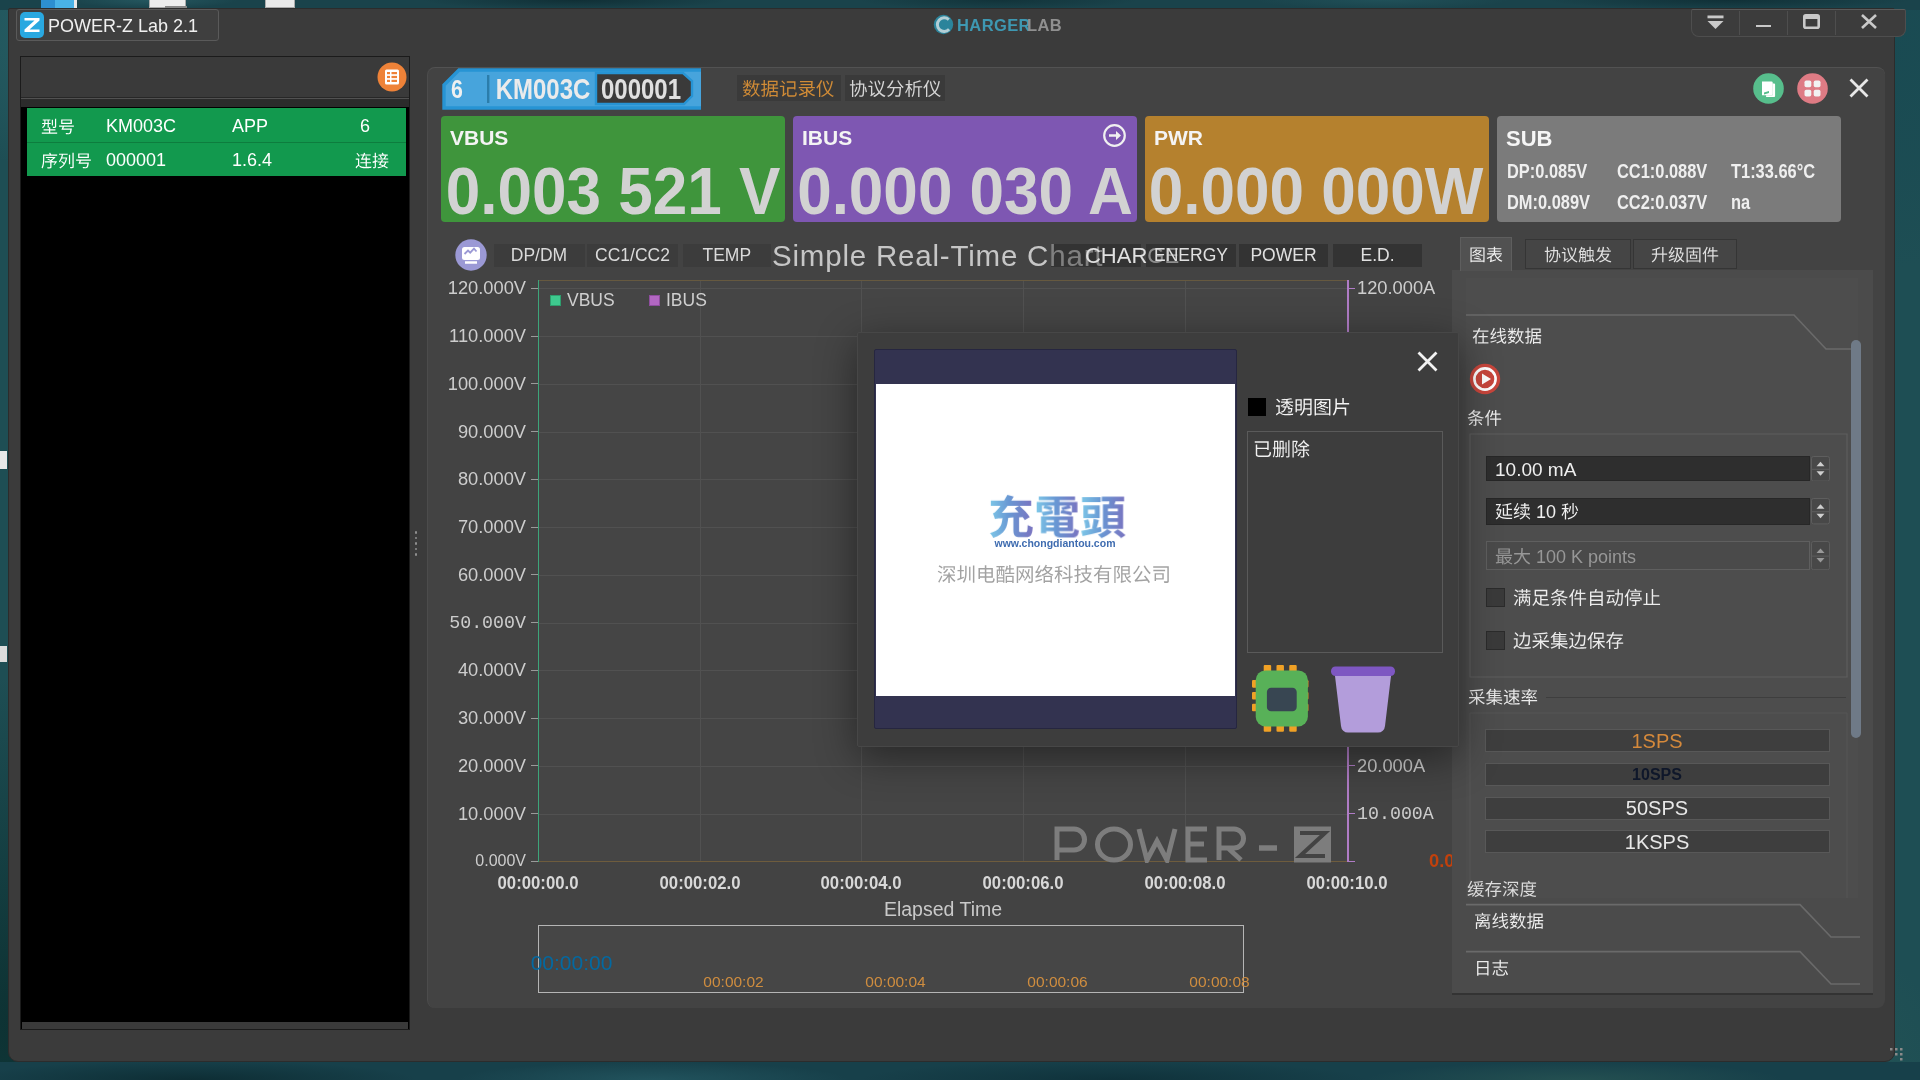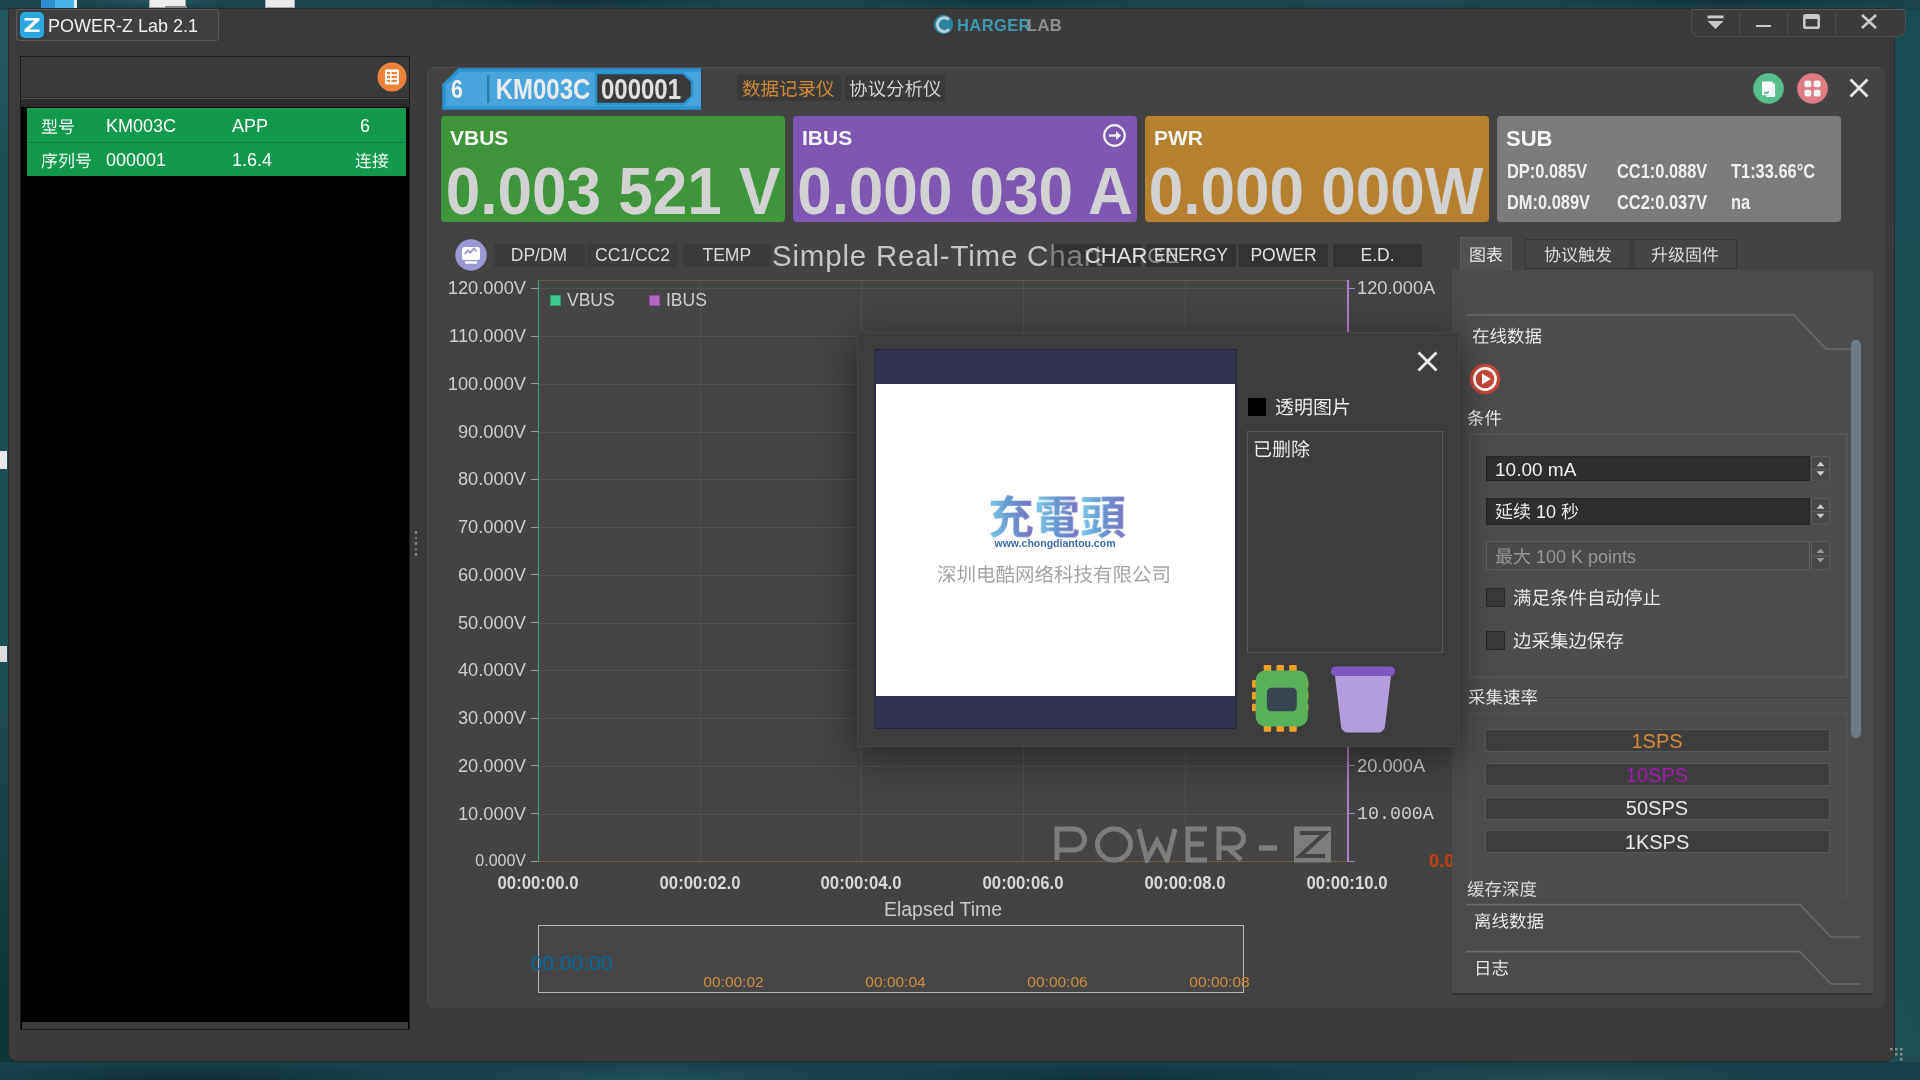--- a/index.html
+++ b/index.html
@@ -299,21 +299,21 @@
 <div style="position:absolute;left:526.0px;top:383.8px;transform:translate(-100%,-50%) scaleX(1.000);transform-origin:right center;white-space:nowrap;font-family:'Liberation Sans';font-size:18.3px;font-weight:normal;color:#cdcdcd;letter-spacing:0.00px;line-height:1">100.000V</div>
 <div style="position:absolute;left:530.5px;top:431.1px;width:7.0px;height:1.0px;background:#9a9a9a"></div>
 <div style="position:absolute;left:526.0px;top:431.6px;transform:translate(-100%,-50%) scaleX(1.000);transform-origin:right center;white-space:nowrap;font-family:'Liberation Sans';font-size:18.3px;font-weight:normal;color:#cdcdcd;letter-spacing:0.00px;line-height:1">90.000V</div>
 <div style="position:absolute;left:530.5px;top:478.8px;width:7.0px;height:1.0px;background:#9a9a9a"></div>
 <div style="position:absolute;left:526.0px;top:479.3px;transform:translate(-100%,-50%) scaleX(1.000);transform-origin:right center;white-space:nowrap;font-family:'Liberation Sans';font-size:18.3px;font-weight:normal;color:#cdcdcd;letter-spacing:0.00px;line-height:1">80.000V</div>
 <div style="position:absolute;left:530.5px;top:526.5px;width:7.0px;height:1.0px;background:#9a9a9a"></div>
 <div style="position:absolute;left:526.0px;top:527.0px;transform:translate(-100%,-50%) scaleX(1.000);transform-origin:right center;white-space:nowrap;font-family:'Liberation Sans';font-size:18.3px;font-weight:normal;color:#cdcdcd;letter-spacing:0.00px;line-height:1">70.000V</div>
 <div style="position:absolute;left:530.5px;top:574.3px;width:7.0px;height:1.0px;background:#9a9a9a"></div>
 <div style="position:absolute;left:526.0px;top:574.8px;transform:translate(-100%,-50%) scaleX(1.000);transform-origin:right center;white-space:nowrap;font-family:'Liberation Sans';font-size:18.3px;font-weight:normal;color:#cdcdcd;letter-spacing:0.00px;line-height:1">60.000V</div>
 <div style="position:absolute;left:530.5px;top:622.0px;width:7.0px;height:1.0px;background:#9a9a9a"></div>
-<div style="position:absolute;left:526.0px;top:622.5px;transform:translate(-100%,-50%) scaleX(1.000);transform-origin:right center;white-space:nowrap;font-family:Liberation Sans, sans-serif;font-size:18.3px;font-weight:normal;color:#cdcdcd;letter-spacing:0.00px;line-height:1">50.000V</div>
+<div style="position:absolute;left:526.0px;top:622.5px;transform:translate(-100%,-50%) scaleX(1.000);transform-origin:right center;white-space:nowrap;font-family:Liberation Mono, monospace;font-size:18.3px;font-weight:normal;color:#cdcdcd;letter-spacing:0.00px;line-height:1">50.000V</div>
 <div style="position:absolute;left:530.5px;top:669.8px;width:7.0px;height:1.0px;background:#9a9a9a"></div>
 <div style="position:absolute;left:526.0px;top:670.3px;transform:translate(-100%,-50%) scaleX(1.000);transform-origin:right center;white-space:nowrap;font-family:'Liberation Sans';font-size:18.3px;font-weight:normal;color:#cdcdcd;letter-spacing:0.00px;line-height:1">40.000V</div>
 <div style="position:absolute;left:530.5px;top:717.5px;width:7.0px;height:1.0px;background:#9a9a9a"></div>
 <div style="position:absolute;left:526.0px;top:718.0px;transform:translate(-100%,-50%) scaleX(1.000);transform-origin:right center;white-space:nowrap;font-family:'Liberation Sans';font-size:18.3px;font-weight:normal;color:#cdcdcd;letter-spacing:0.00px;line-height:1">30.000V</div>
 <div style="position:absolute;left:530.5px;top:765.3px;width:7.0px;height:1.0px;background:#9a9a9a"></div>
 <div style="position:absolute;left:526.0px;top:765.8px;transform:translate(-100%,-50%) scaleX(1.000);transform-origin:right center;white-space:nowrap;font-family:'Liberation Sans';font-size:18.3px;font-weight:normal;color:#cdcdcd;letter-spacing:0.00px;line-height:1">20.000V</div>
 <div style="position:absolute;left:530.5px;top:813.0px;width:7.0px;height:1.0px;background:#9a9a9a"></div>
 <div style="position:absolute;left:526.0px;top:813.5px;transform:translate(-100%,-50%) scaleX(1.000);transform-origin:right center;white-space:nowrap;font-family:'Liberation Sans';font-size:18.3px;font-weight:normal;color:#cdcdcd;letter-spacing:0.00px;line-height:1">10.000V</div>
 <div style="position:absolute;left:530.5px;top:860.8px;width:7.0px;height:1.0px;background:#9a9a9a"></div>
 <div style="position:absolute;left:526.0px;top:861.3px;transform:translate(-100%,-50%) scaleX(1.000);transform-origin:right center;white-space:nowrap;font-family:'Liberation Sans';font-size:16px;font-weight:normal;color:#cdcdcd;letter-spacing:0.00px;line-height:1">0.000V</div>
@@ -492,21 +492,21 @@
       <use href="#s7387" x="3000"></use>
     </g>
   </svg>
 <div style="position:absolute;left:1546.0px;top:697.0px;width:300.0px;height:1.0px;background:#3e3e3e"></div>
 <svg class="abs" style="left:1469px;top:711px" width="380" height="190">
     <path d="M1 2 H378 V188 H1 Z" fill="none" stroke="#575757" stroke-width="1"></path>
   </svg>
 <div style="position:absolute;left:1484.7px;top:729.0px;width:345.0px;height:23.4px;background:#3e3e3e;border:1px solid #585858"></div>
 <div style="position:absolute;left:1657.0px;top:740.7px;transform:translate(-50%,-50%) scaleX(1.000);transform-origin:center;white-space:nowrap;font-family:'Liberation Sans';font-size:20.0px;font-weight:normal;color:#d5893b;letter-spacing:0.00px;line-height:1">1SPS</div>
 <div style="position:absolute;left:1484.7px;top:762.8px;width:345.0px;height:23.4px;background:#3e3e3e;border:1px solid #585858"></div>
-<div style="position:absolute;left:1657.0px;top:774.5px;transform:translate(-50%,-50%) scaleX(1.000);transform-origin:center;white-space:nowrap;font-family:'Liberation Sans';font-size:20.0px;font-weight:normal;color:#a21caf;letter-spacing:0.00px;line-height:1">10SPS</div>
+<div style="position:absolute;left:1657.0px;top:774.5px;transform:translate(-50%,-50%) scaleX(1.000);transform-origin:center;white-space:nowrap;font-family:'Liberation Sans';font-size:16px;font-weight:bold;color:#0f172a;letter-spacing:0.00px;line-height:1">10SPS</div>
 <div style="position:absolute;left:1484.7px;top:796.6px;width:345.0px;height:23.4px;background:#3e3e3e;border:1px solid #585858"></div>
 <div style="position:absolute;left:1657.0px;top:808.3px;transform:translate(-50%,-50%) scaleX(1.000);transform-origin:center;white-space:nowrap;font-family:'Liberation Sans';font-size:20.0px;font-weight:normal;color:#e8e8e8;letter-spacing:0.00px;line-height:1">50SPS</div>
 <div style="position:absolute;left:1484.7px;top:830.0px;width:345.0px;height:23.4px;background:#3e3e3e;border:1px solid #585858"></div>
 <div style="position:absolute;left:1657.0px;top:841.7px;transform:translate(-50%,-50%) scaleX(1.000);transform-origin:center;white-space:nowrap;font-family:'Liberation Sans';font-size:20.0px;font-weight:normal;color:#e8e8e8;letter-spacing:0.00px;line-height:1">1KSPS</div>
 <svg style="position:absolute;left:1467.0px;top:878.1px;overflow:visible" width="72.0" height="22.8">
     <g fill="#dcdcdc" transform="translate(0,17.50) scale(0.01750,-0.01750)">
       <use href="#s7f13" x="0"></use>
       <use href="#s5b58" x="1000"></use>
       <use href="#s6df1" x="2000"></use>
       <use href="#s5ea6" x="3000"></use>

